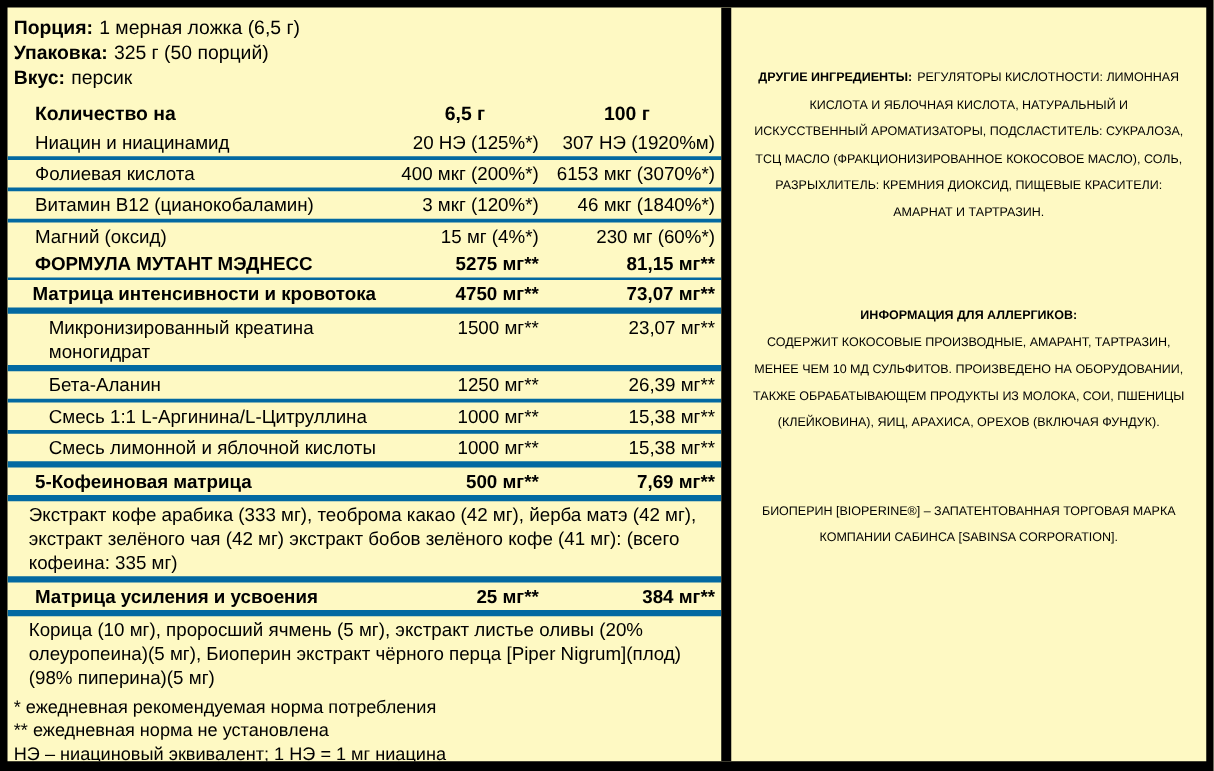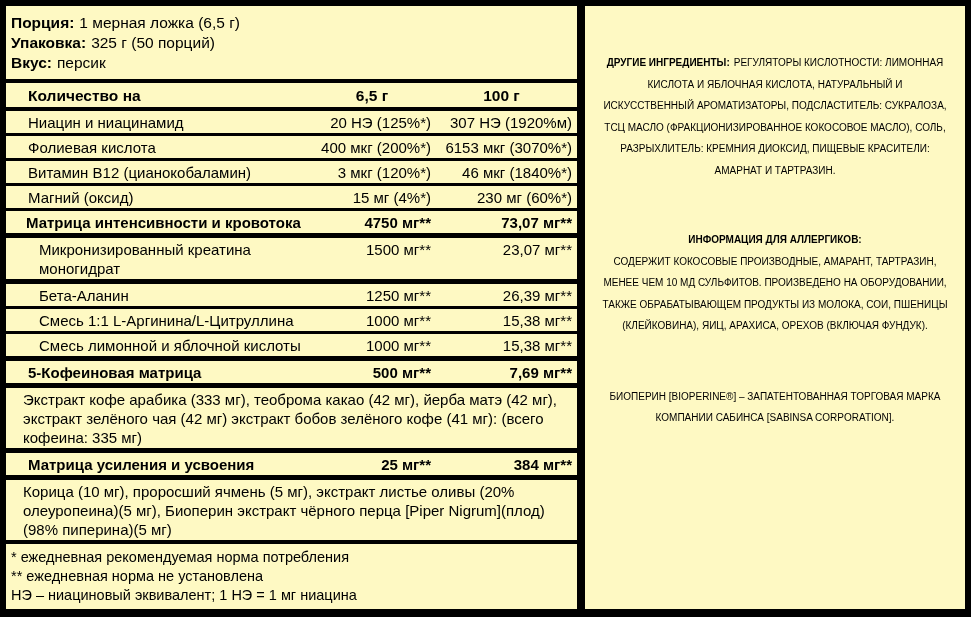--- a/index.html
+++ b/index.html
@@ -15,39 +15,39 @@
   .divider{ width:8px; background:#000; flex:0 0 8px; }
   .right-panel{ flex:1; padding:0 17px; text-align:center; font-size:10px; line-height:21.5px; }
 
   .b{ font-weight:bold; }
 
   .top-info{ padding:7px 6px 6px 5px; font-size:15.5px; line-height:20px; }
   .top-info .lab{ font-weight:bold; margin-right:5px; }
 
   .bar{ height:10px; background:#000; width:100%; }
 
-  .row{ display:flex; align-items:flex-start; border-bottom:3px solid #000000;
+  .row{ display:flex; align-items:flex-start; border-bottom:3px solid #0369a1;
         padding:2px 0 1px 0; font-size:15px; line-height:19px; }
   .row:last-of-type{ border-bottom:none; }
   .row .name{ flex:1; padding-left:22px; }
   .row .c1{ width:118px; text-align:right; }
   .row .c2{ width:146px; text-align:right; padding-right:5px; }
   .header-row{ border-bottom:none; padding:3px 0 2px 0; font-size:15.5px; }
   .header-row .c1, .header-row .c2{ text-align:center; }
   .ind1 .name{ padding-left:20px; }
   .ind2 .name{ padding-left:33px; }
   .thin{ border-bottom-width:2px; }
   .thick{ border-bottom-width:5px; }
   .nob{ border-bottom:none; }
   .desc .name{ padding-left:17px; padding-right:18px; }
 
   .footnotes{ padding:4px 16px 4px 5px; font-size:14.5px; line-height:19px; }
 
   .rp-block1{ margin-top:46px; }
-  .rp-block2{ margin-top:48px; }
+  .rp-block2{ margin-top:61px; }
   .rp-block2 .rp-head{ display:block; }
   .rp-block3{ margin-top:49px; }
   .rp-head{ font-weight:bold; }
   .rp-block1 .rp-head{ margin-right:4px; }
 </style>
 </head>
 <body>
 
 <div class="label-root">
 
@@ -91,20 +91,25 @@
       <div class="c2">46 мкг (1840%*)</div>
     </div>
     <div class="row nob">
       <div class="name">Магний (оксид)</div>
       <div class="c1">15 мг (4%*)</div>
       <div class="c2">230 мг (60%*)</div>
     </div>
 
     <div class="bar"></div>
 
+    <div class="row thin">
+      <div class="name b">ФОРМУЛА МУТАНТ МЭДНЕСС</div>
+      <div class="c1 b">5275 мг**</div>
+      <div class="c2 b">81,15 мг**</div>
+    </div>
     <div class="row ind1 thick">
       <div class="name b">Матрица интенсивности и кровотока</div>
       <div class="c1 b">4750 мг**</div>
       <div class="c2 b">73,07 мг**</div>
     </div>
     <div class="row ind2 thick">
       <div class="name">Микронизированный креатина моногидрат</div>
       <div class="c1">1500 мг**</div>
       <div class="c2">23,07 мг**</div>
     </div>

